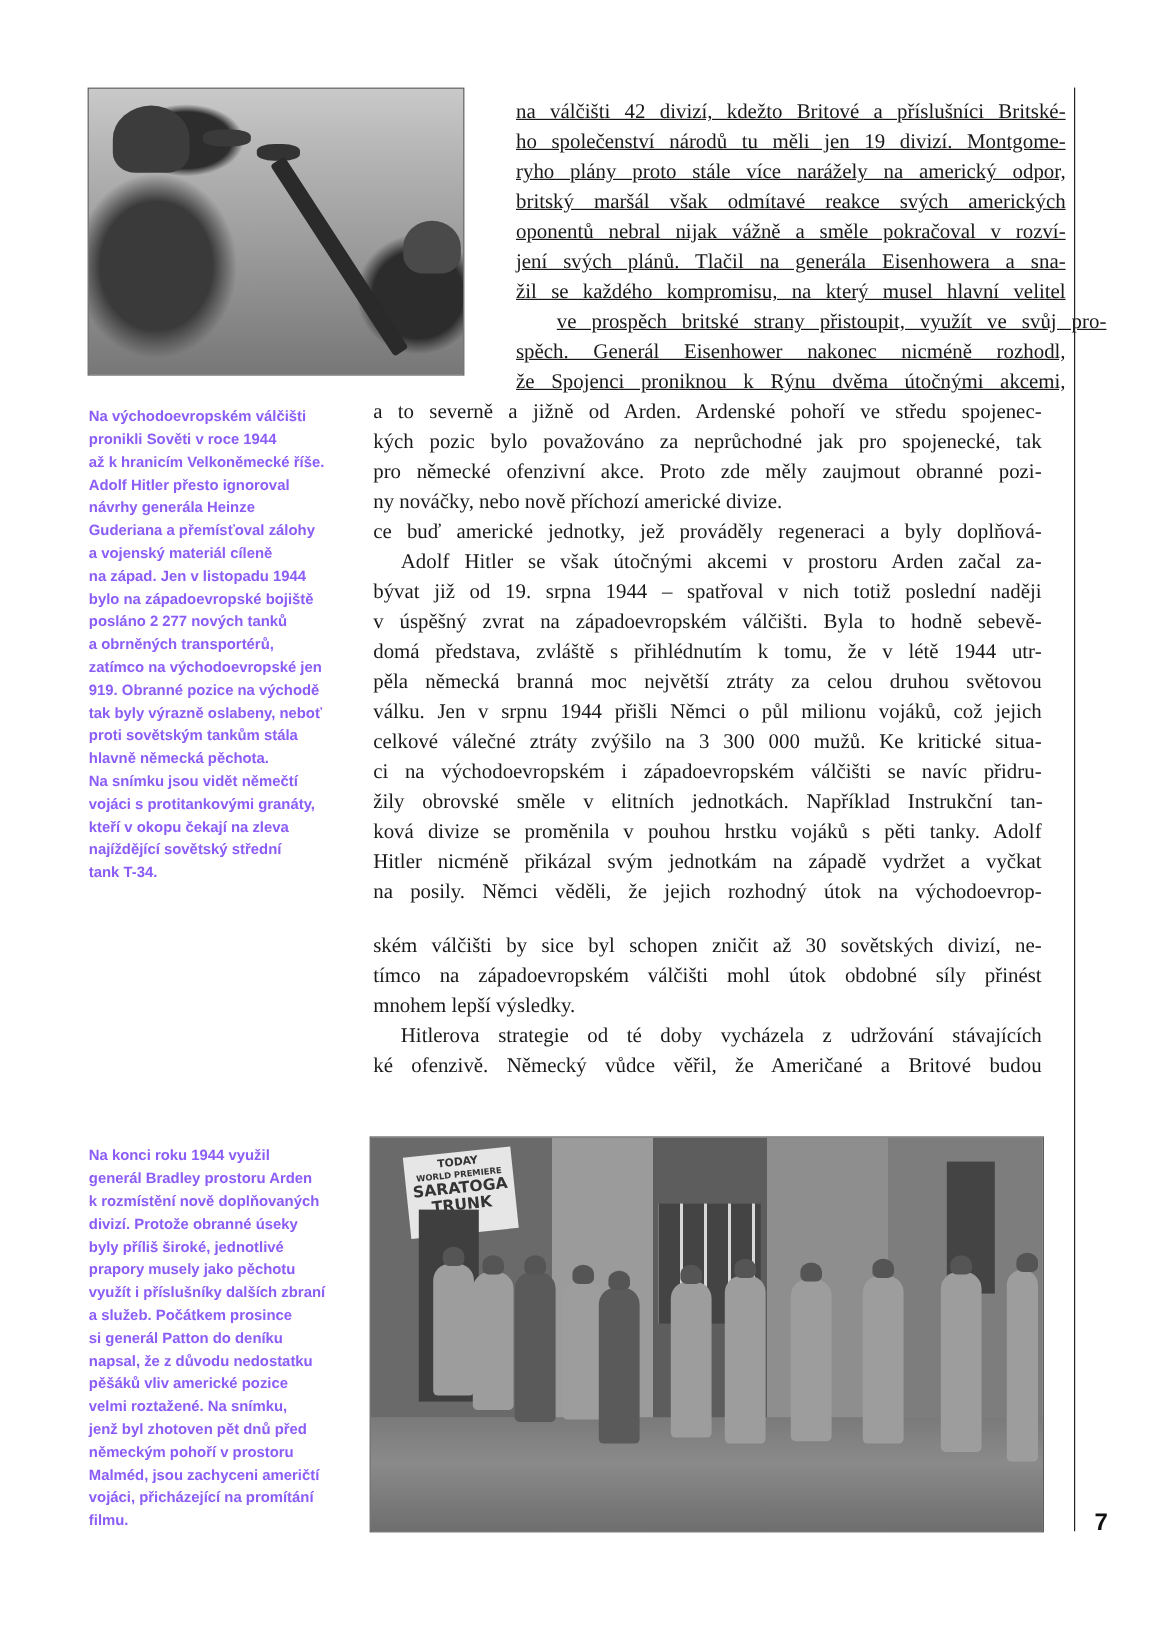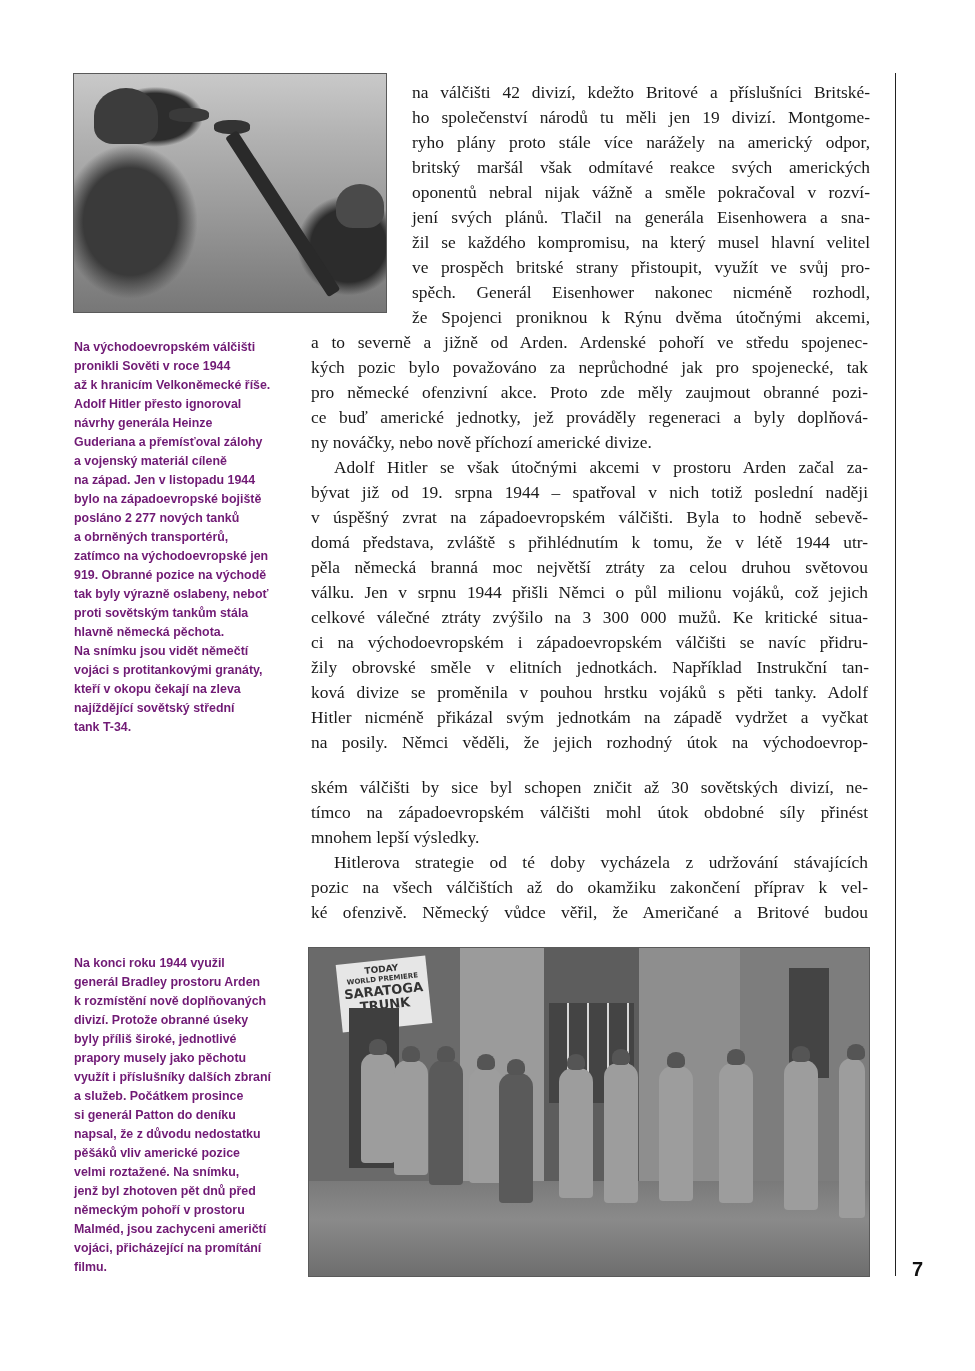--- a/index.html
+++ b/index.html
@@ -42,32 +42,32 @@
   .soldier::before { content: ""; position: absolute; left: 8px; top: -14px; width: 18px; height: 16px; border-radius: 50% 50% 30% 30%; background: #555; }
   .soldier.dark { background: #5a5a5a; }
 
   
   .rule { position: absolute; left: 895px; top: 73px; width: 1px; height: 1203px; background: #222; }
   .page-number { position: absolute; left: 912px; top: 1258px; font-family: "Liberation Sans", sans-serif;
     font-weight: bold; font-size: 20px; color: #111; }
 
   
   .caption { position: absolute; left: 74px; width: 225px; font-family: "Liberation Sans", sans-serif;
-    font-weight: bold; font-size: 12.4px; line-height: 19px; color: #701a75; white-space: nowrap; }
+    font-weight: bold; font-size: 12.4px; line-height: 19px; color: #8b5cf6; white-space: nowrap; }
   .caption .cl { display: block; }
   .caption-top { top: 338px; }
   .caption-bottom { top: 954px; }
 
   
   .body-text { position: absolute; font-family: "Liberation Serif", serif; font-size: 17.4px;
     line-height: 25px; color: #1a1a1a; }
   .body-text .bl { display: block; white-space: nowrap; text-align: justify; text-align-last: justify; height: 25px; }
   .body-text .bl.last { text-align-last: left; }
   .body-text .bl.indent { text-indent: 23px; }
-  .col-narrow { left: 412px; top: 80px; width: 458px; }
+  .col-narrow { left: 430px; top: 80px; width: 458px; text-decoration: underline; }
   .col-wide { left: 311px; top: 330px; width: 557px; }
 </style>
 </head>
 <body>
 
 <div class="page">
 
   <div class="photo photo-top">
     <div class="helmet"></div>
     <div class="dark1"></div>
@@ -101,48 +101,47 @@
     </div>
 
   <div class="body-text col-narrow" id="col-narrow">
       <span class="bl" style="display: block; word-spacing: 7.5625px;">na válčišti 42 divizí, kdežto Britové a příslušníci Britské-</span>
       <span class="bl" style="display: block; word-spacing: 7.80273px;">ho společenství národů tu měli jen 19 divizí. Montgome-</span>
       <span class="bl" style="display: block; word-spacing: 8.86719px;">ryho plány proto stále více narážely na americký odpor,</span>
       <span class="bl" style="display: block; word-spacing: 12.2682px;">britský maršál však odmítavé reakce svých amerických</span>
       <span class="bl" style="display: block; word-spacing: 7.99414px;">oponentů nebral nijak vážně a směle pokračoval v rozví-</span>
       <span class="bl" style="display: block; word-spacing: 8.94141px;">jení svých plánů. Tlačil na generála Eisenhowera a sna-</span>
       <span class="bl" style="display: block; word-spacing: 7.56445px;">žil se každého kompromisu, na který musel hlavní velitel</span>
-      <span class="bl" style="display: block; word-spacing: 8.16602px;">ve prospěch britské strany přistoupit, využít ve svůj pro-</span>
+      <span class="bl" style="display: block; word-spacing: 8.16602px; margin-left: 34px;">ve prospěch britské strany přistoupit, využít ve svůj pro-</span>
       <span class="bl" style="display: block; word-spacing: 16.1719px;">spěch. Generál Eisenhower nakonec nicméně rozhodl,</span>
       <span class="bl" style="display: block; word-spacing: 9.54018px;">že Spojenci proniknou k Rýnu dvěma útočnými akcemi,</span>
     </div>
 
   <div class="body-text col-wide" id="col-wide">
       <span class="bl" style="display: block; word-spacing: 8.40341px;">a to severně a jižně od Arden. Ardenské pohoří ve středu spojenec-</span>
       <span class="bl" style="display: block; word-spacing: 8.7691px;">kých pozic bylo považováno za neprůchodné jak pro spojenecké, tak</span>
       <span class="bl" style="display: block; word-spacing: 8.66319px;">pro německé ofenzivní akce. Proto zde měly zaujmout obranné pozi-</span>
+      <span class="bl last">ny nováčky, nebo nově příchozí americké divize.</span>
       <span class="bl" style="display: block; word-spacing: 8.2934px;">ce buď americké jednotky, jež prováděly regeneraci a byly doplňová-</span>
-      <span class="bl last">ny nováčky, nebo nově příchozí americké divize.</span>
       <span class="bl indent" style="display: block; word-spacing: 8.10156px;">Adolf Hitler se však útočnými akcemi v prostoru Arden začal za-</span>
       <span class="bl" style="display: block; word-spacing: 7.81771px;">bývat již od 19. srpna 1944 – spatřoval v nich totiž poslední naději</span>
       <span class="bl" style="display: block; word-spacing: 8.87326px;">v úspěšný zvrat na západoevropském válčišti. Byla to hodně sebevě-</span>
       <span class="bl" style="display: block; word-spacing: 8.8267px;">domá představa, zvláště s přihlédnutím k tomu, že v létě 1944 utr-</span>
       <span class="bl" style="display: block; word-spacing: 10.1128px;">pěla německá branná moc největší ztráty za celou druhou světovou</span>
       <span class="bl" style="display: block; word-spacing: 6.2474px;">válku. Jen v srpnu 1944 přišli Němci o půl milionu vojáků, což jejich</span>
       <span class="bl" style="display: block; word-spacing: 7.26136px;">celkové válečné ztráty zvýšilo na 3 300 000 mužů. Ke kritické situa-</span>
       <span class="bl" style="display: block; word-spacing: 9.5px;">ci na východoevropském i západoevropském válčišti se navíc přidru-</span>
       <span class="bl" style="display: block; word-spacing: 10.5254px;">žily obrovské směle v elitních jednotkách. Například Instrukční tan-</span>
       <span class="bl" style="display: block; word-spacing: 7.4446px;">ková divize se proměnila v pouhou hrstku vojáků s pěti tanky. Adolf</span>
       <span class="bl" style="display: block; word-spacing: 8.93229px;">Hitler nicméně přikázal svým jednotkám na západě vydržet a vyčkat</span>
       <span class="bl" style="display: block; word-spacing: 10.0174px;">na posily. Němci věděli, že jejich rozhodný útok na východoevrop-</span>
       <span class="bl" style="display: block; word-spacing: 7.60938px; margin-top: 20px;">ském válčišti by sice byl schopen zničit až 30 sovětských divizí, ne-</span>
       <span class="bl" style="display: block; word-spacing: 11.4258px;">tímco na západoevropském válčišti mohl útok obdobné síly přinést</span>
       <span class="bl last">mnohem lepší výsledky.</span>
       <span class="bl indent" style="display: block; word-spacing: 11.0977px;">Hitlerova strategie od té doby vycházela z udržování stávajících</span>
-      <span class="bl" style="display: block; word-spacing: 9.53594px;">pozic na všech válčištích až do okamžiku zakončení příprav k vel-</span>
       <span class="bl" style="display: block; word-spacing: 10.9722px;">ké ofenzivě. Německý vůdce věřil, že Američané a Britové budou</span>
     </div>
 
   <div class="caption caption-bottom" id="caption-bottom">
       <span class="cl">Na konci roku 1944 využil</span>
       <span class="cl">generál Bradley prostoru Arden</span>
       <span class="cl">k rozmístění nově doplňovaných</span>
       <span class="cl">divizí. Protože obranné úseky</span>
       <span class="cl">byly příliš široké, jednotlivé</span>
       <span class="cl">prapory musely jako pěchotu</span>

